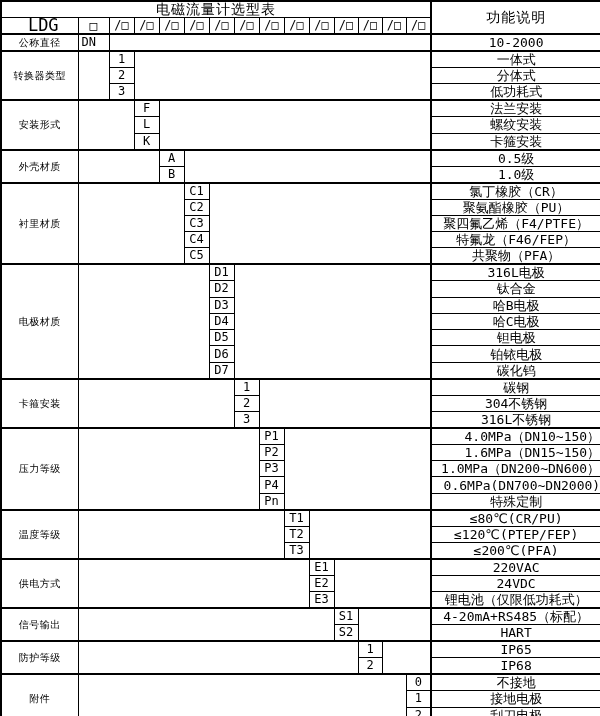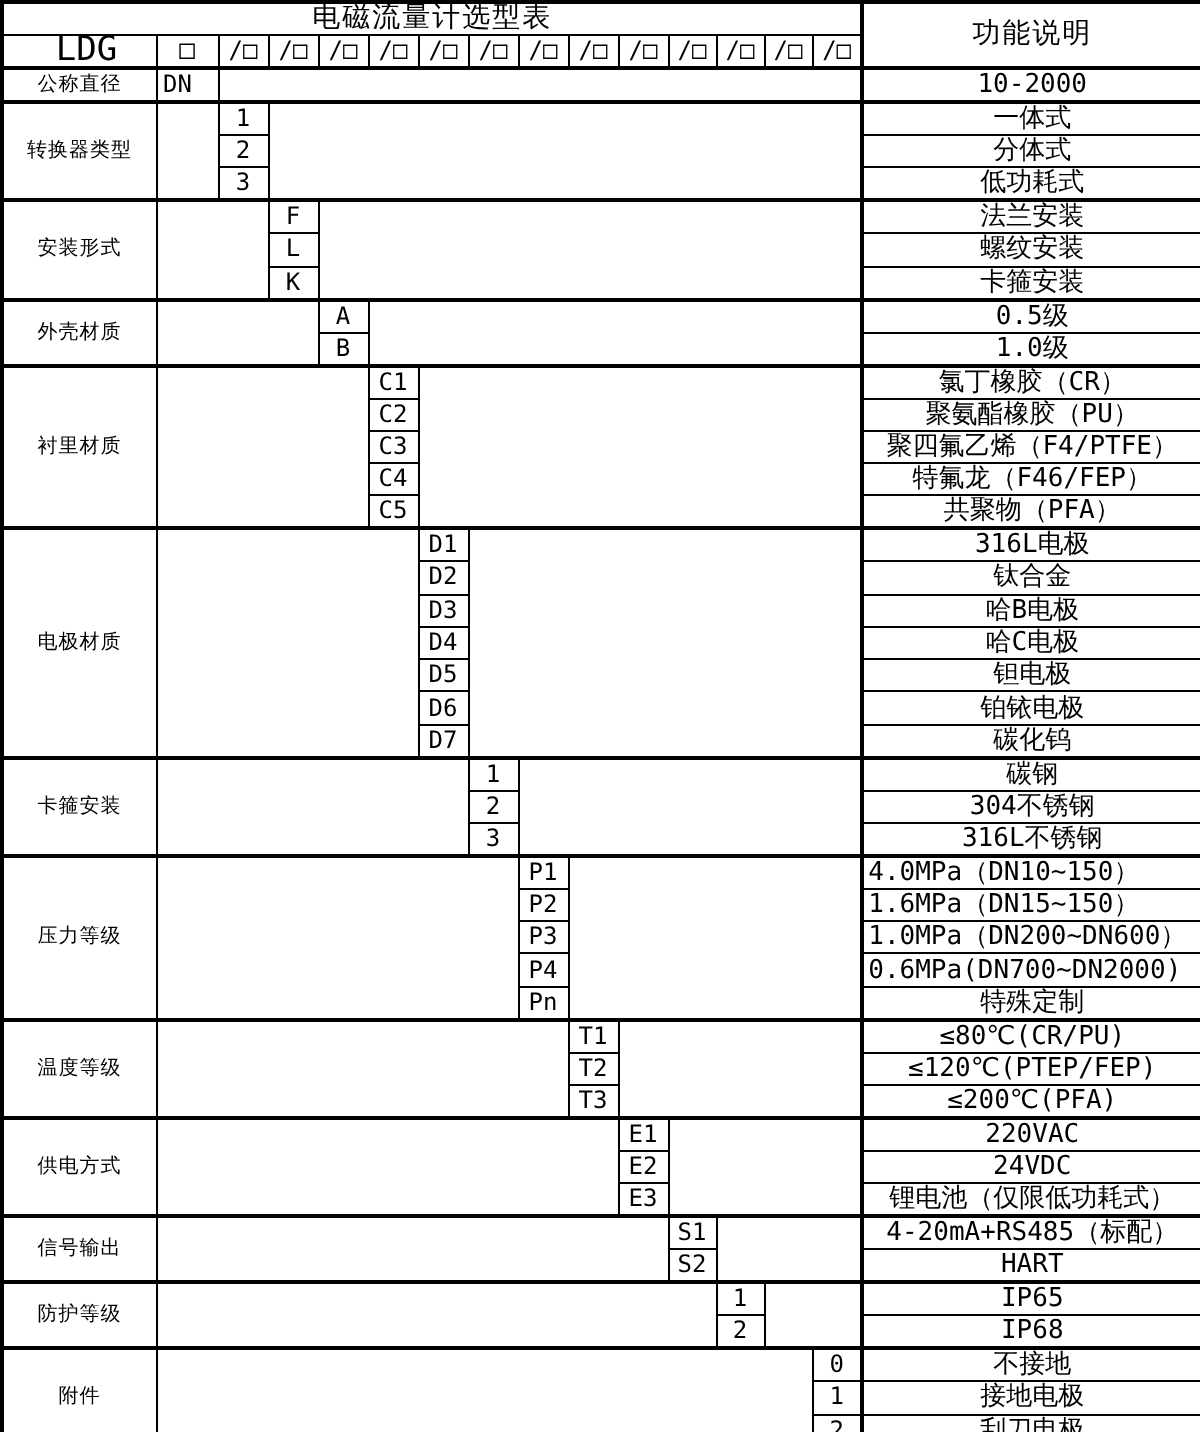--- a/index.html
+++ b/index.html
@@ -20,21 +20,21 @@
   }
   .title{font-size:14px;letter-spacing:1px;margin-top:20px;}
   .funch{font-size:14px;border-left:2px solid #000;letter-spacing:1px;}
   .lbl{font-size:10px;letter-spacing:0.5px;margin-top:18px;}
   .ldg{text-align:center;padding-left:7px;font-size:17px;}
   .box{font-size:13px;}
   .slot{font-size:12px;}
   .code{font-size:12px;}
   .code.left{text-align:left;padding-left:3px;}
   .func{font-size:13px;border-left:2px solid #000;}
-  .func.left{text-align:left;padding-left:2px;}
+  .func.left{text-align:right;padding-left:2px;}
   .gs td{border-top:2px solid #000;}
 </style>
 </head>
 <body>
 
 <table>
   <colgroup>
     <col style="width:77px">
       <col style="width:31px">
     <col style="width:25px">

